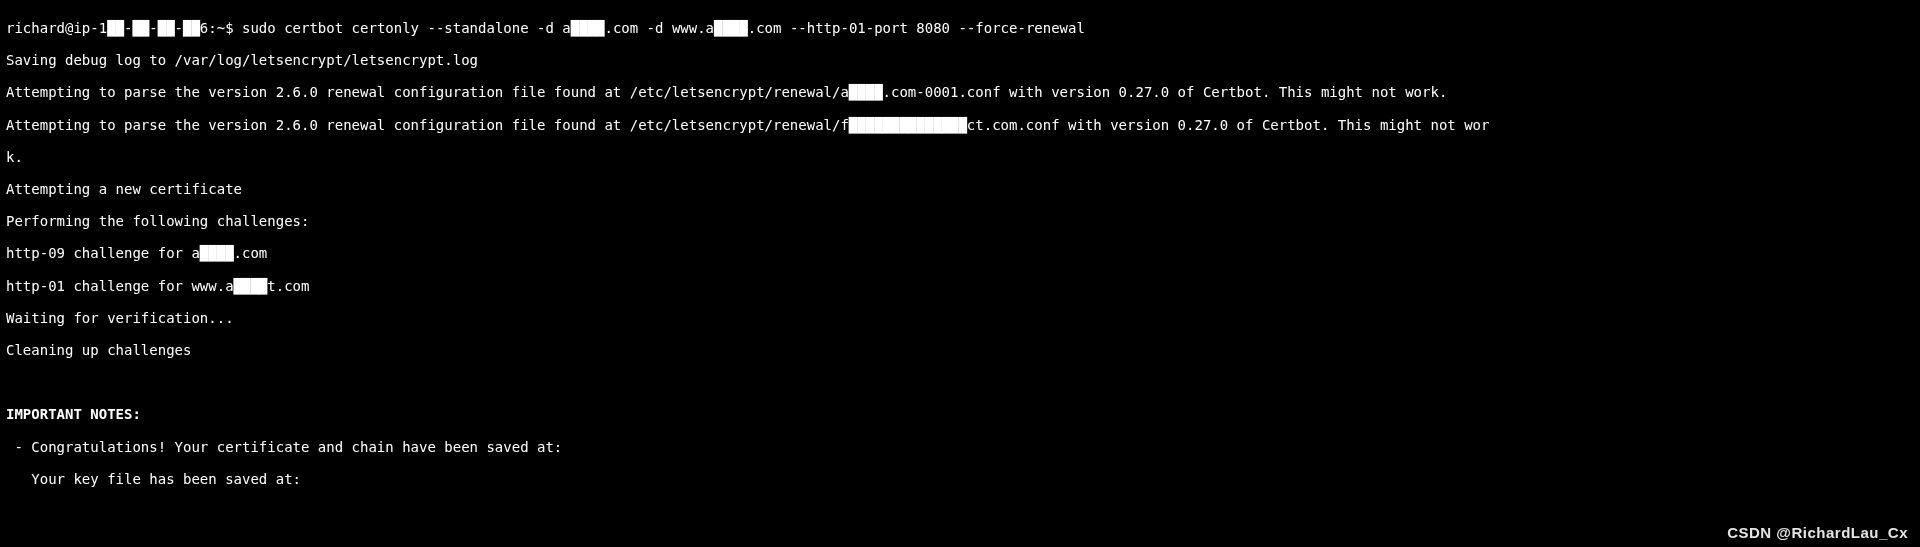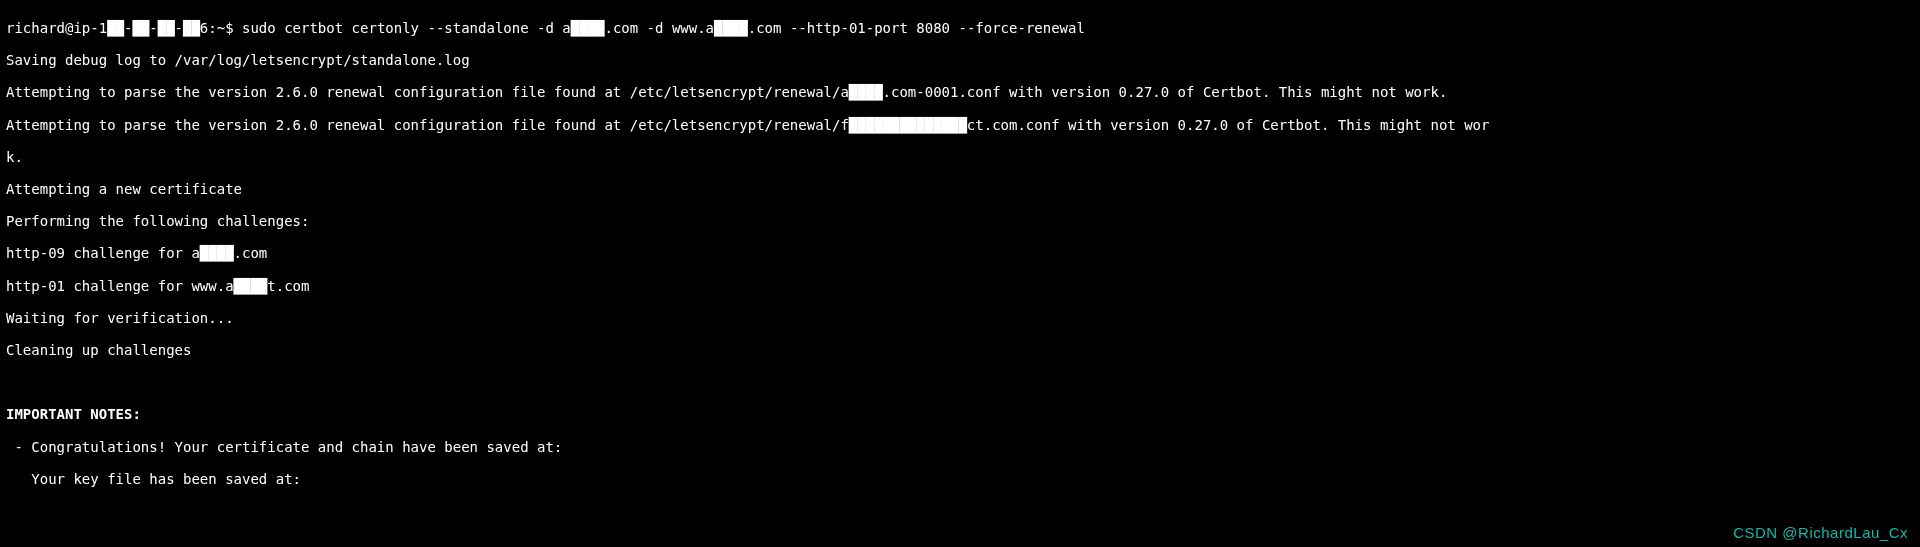--- a/index.html
+++ b/index.html
@@ -22,32 +22,33 @@
   .line {
     white-space: pre;
   }
   .bold {
     font-weight: bold;
   }
   .watermark {
     position: absolute;
     right: 12px;
     bottom: 6px;
-    color: #14b8a6;
+    color: #e5e5e5;
     font-family: Arial, sans-serif;
     font-size: 15px;
     letter-spacing: 0.5px;
+    font-weight: bold;
   }
 </style>
 </head>
 <body>
 
 <div class="terminal">
 <div class="line"><span>richard@ip-1██-██-██-██6:</span><span>~$ </span><span>sudo certbot certonly --standalone -d a████.com -d www.a████.com --http-01-port 8080 --force-renewal</span></div>
-<div class="line">Saving debug log to /var/log/letsencrypt/standalone.log</div>
+<div class="line">Saving debug log to /var/log/letsencrypt/letsencrypt.log</div>
 <div class="line">Attempting to parse the version 2.6.0 renewal configuration file found at /etc/letsencrypt/renewal/a████.com-0001.conf with version 0.27.0 of Certbot. This might not work.</div>
 <div class="line">Attempting to parse the version 2.6.0 renewal configuration file found at /etc/letsencrypt/renewal/f██████████████ct.com.conf with version 0.27.0 of Certbot. This might not wor</div>
 <div class="line">k.</div>
 <div class="line">Attempting a new certificate</div>
 <div class="line">Performing the following challenges:</div>
 <div class="line">http-09 challenge for a████.com</div>
 <div class="line">http-01 challenge for www.a████t.com</div>
 <div class="line">Waiting for verification...</div>
 <div class="line">Cleaning up challenges</div>
 <div class="line">&nbsp;</div>

